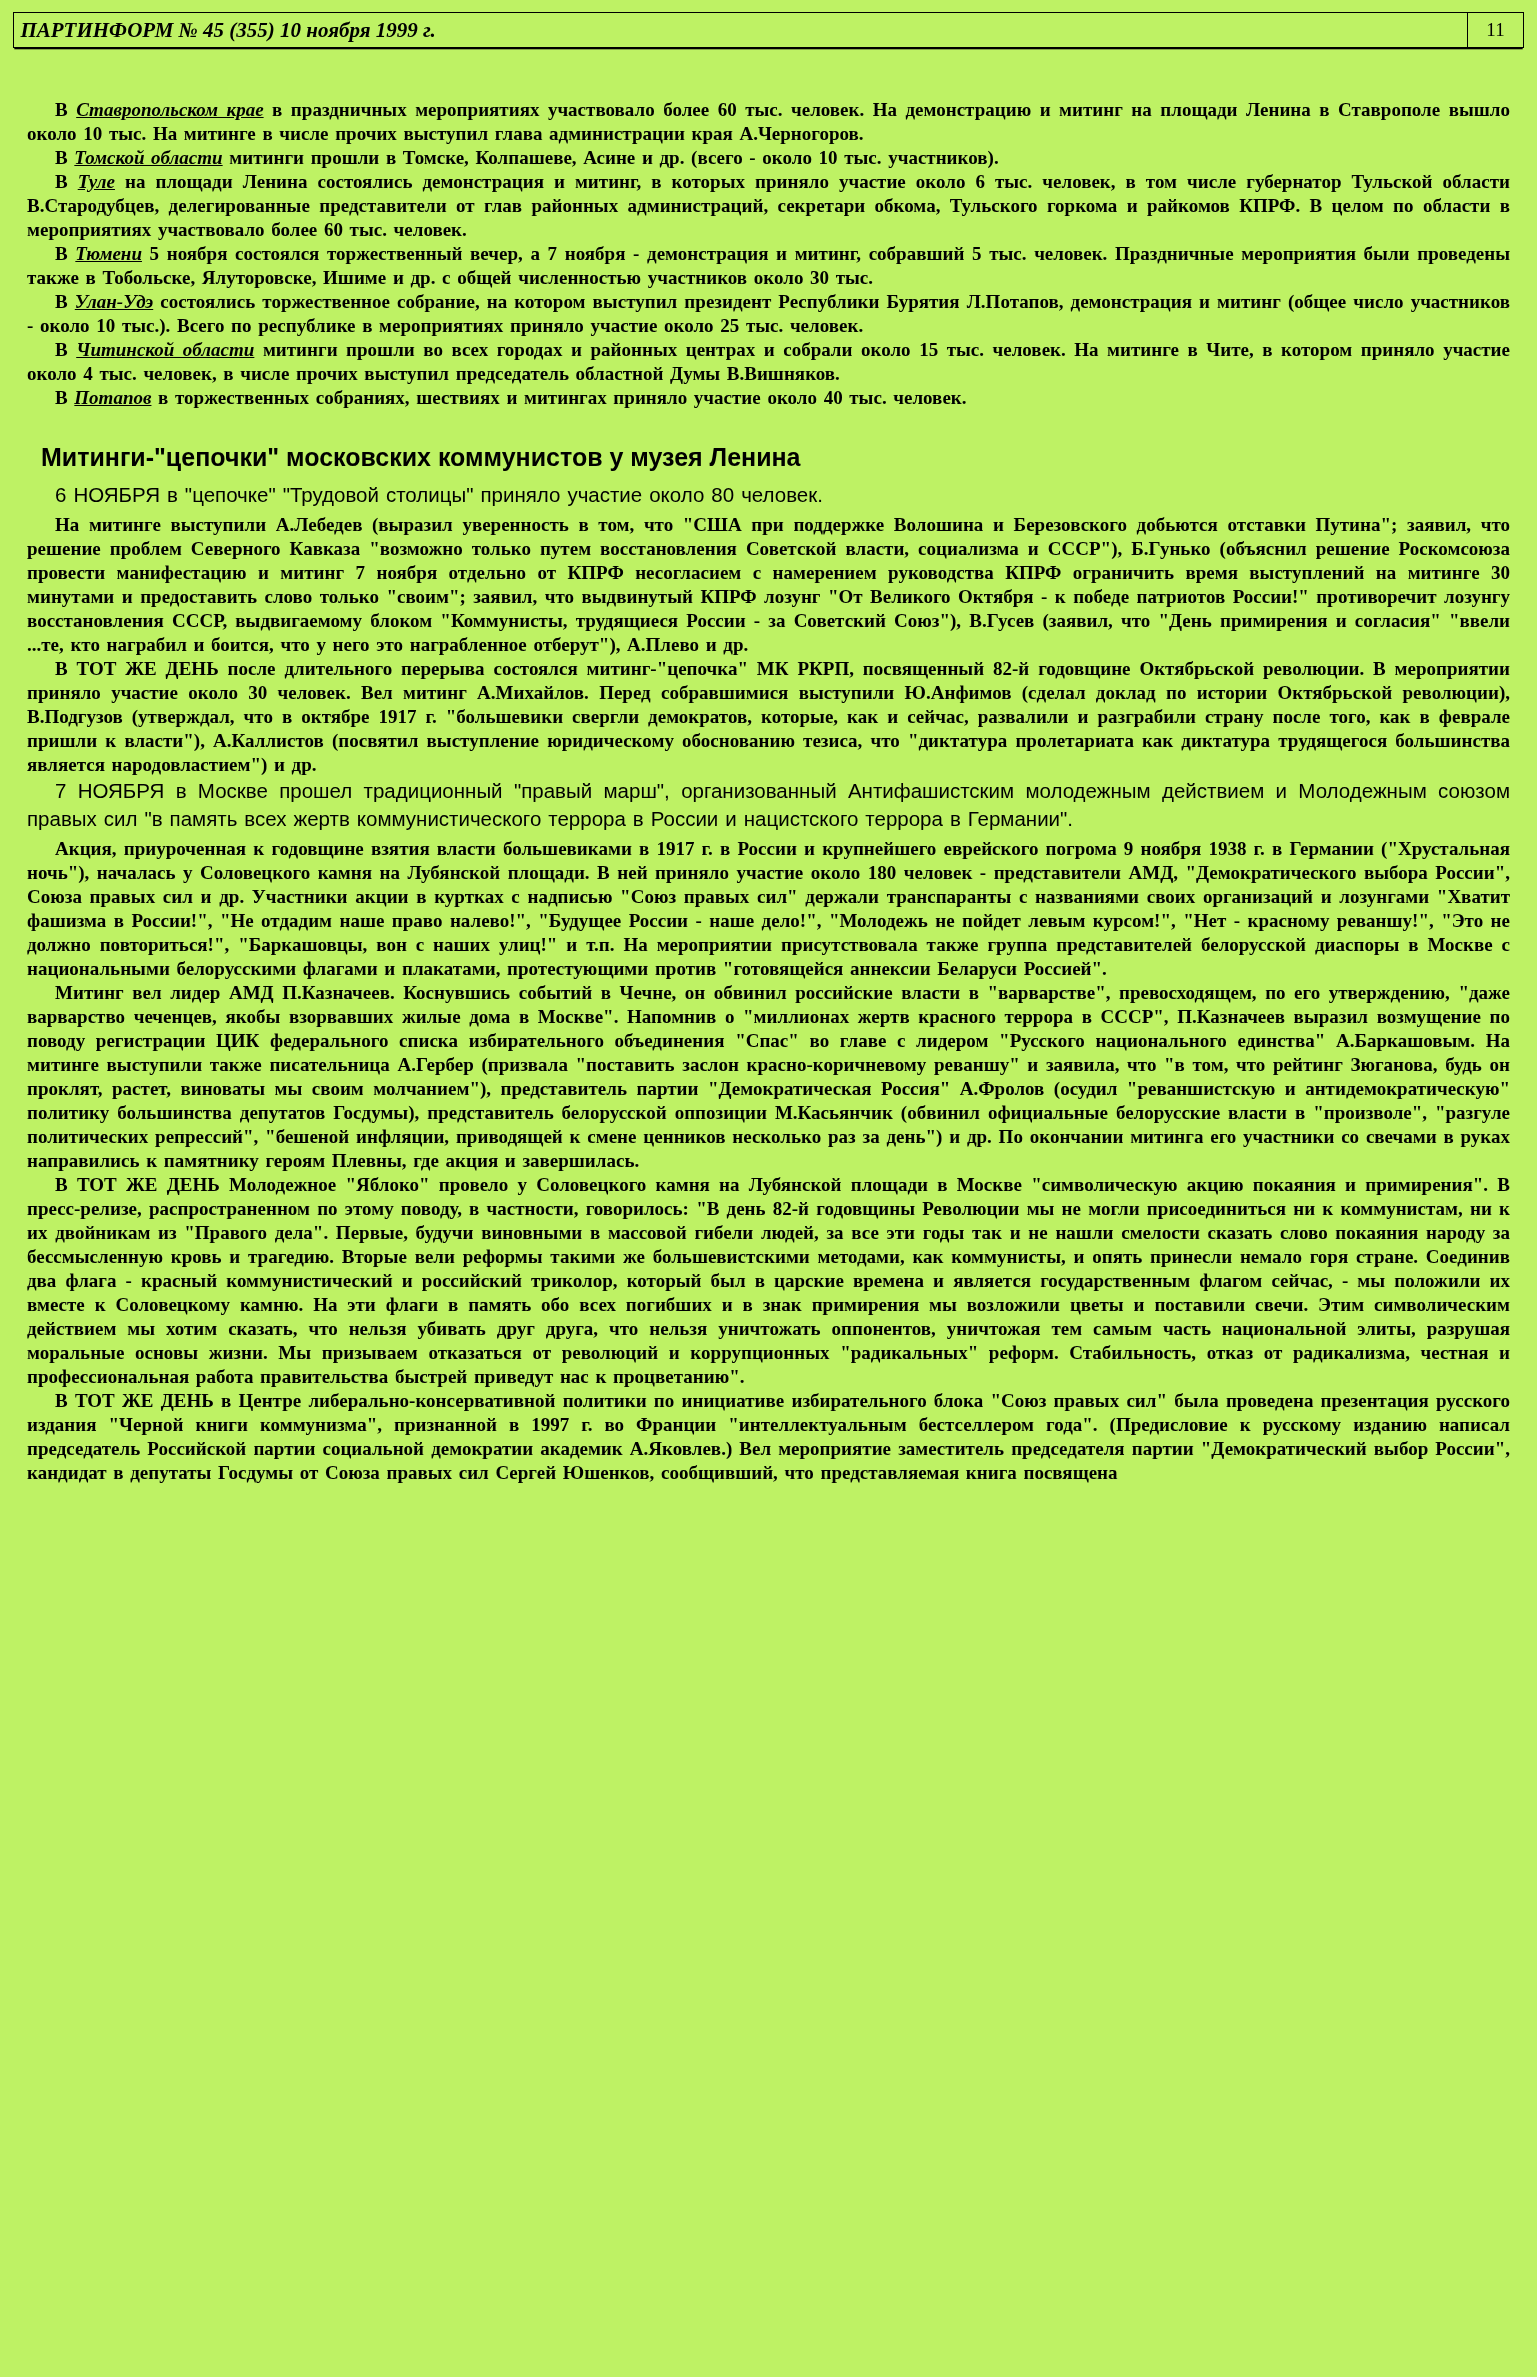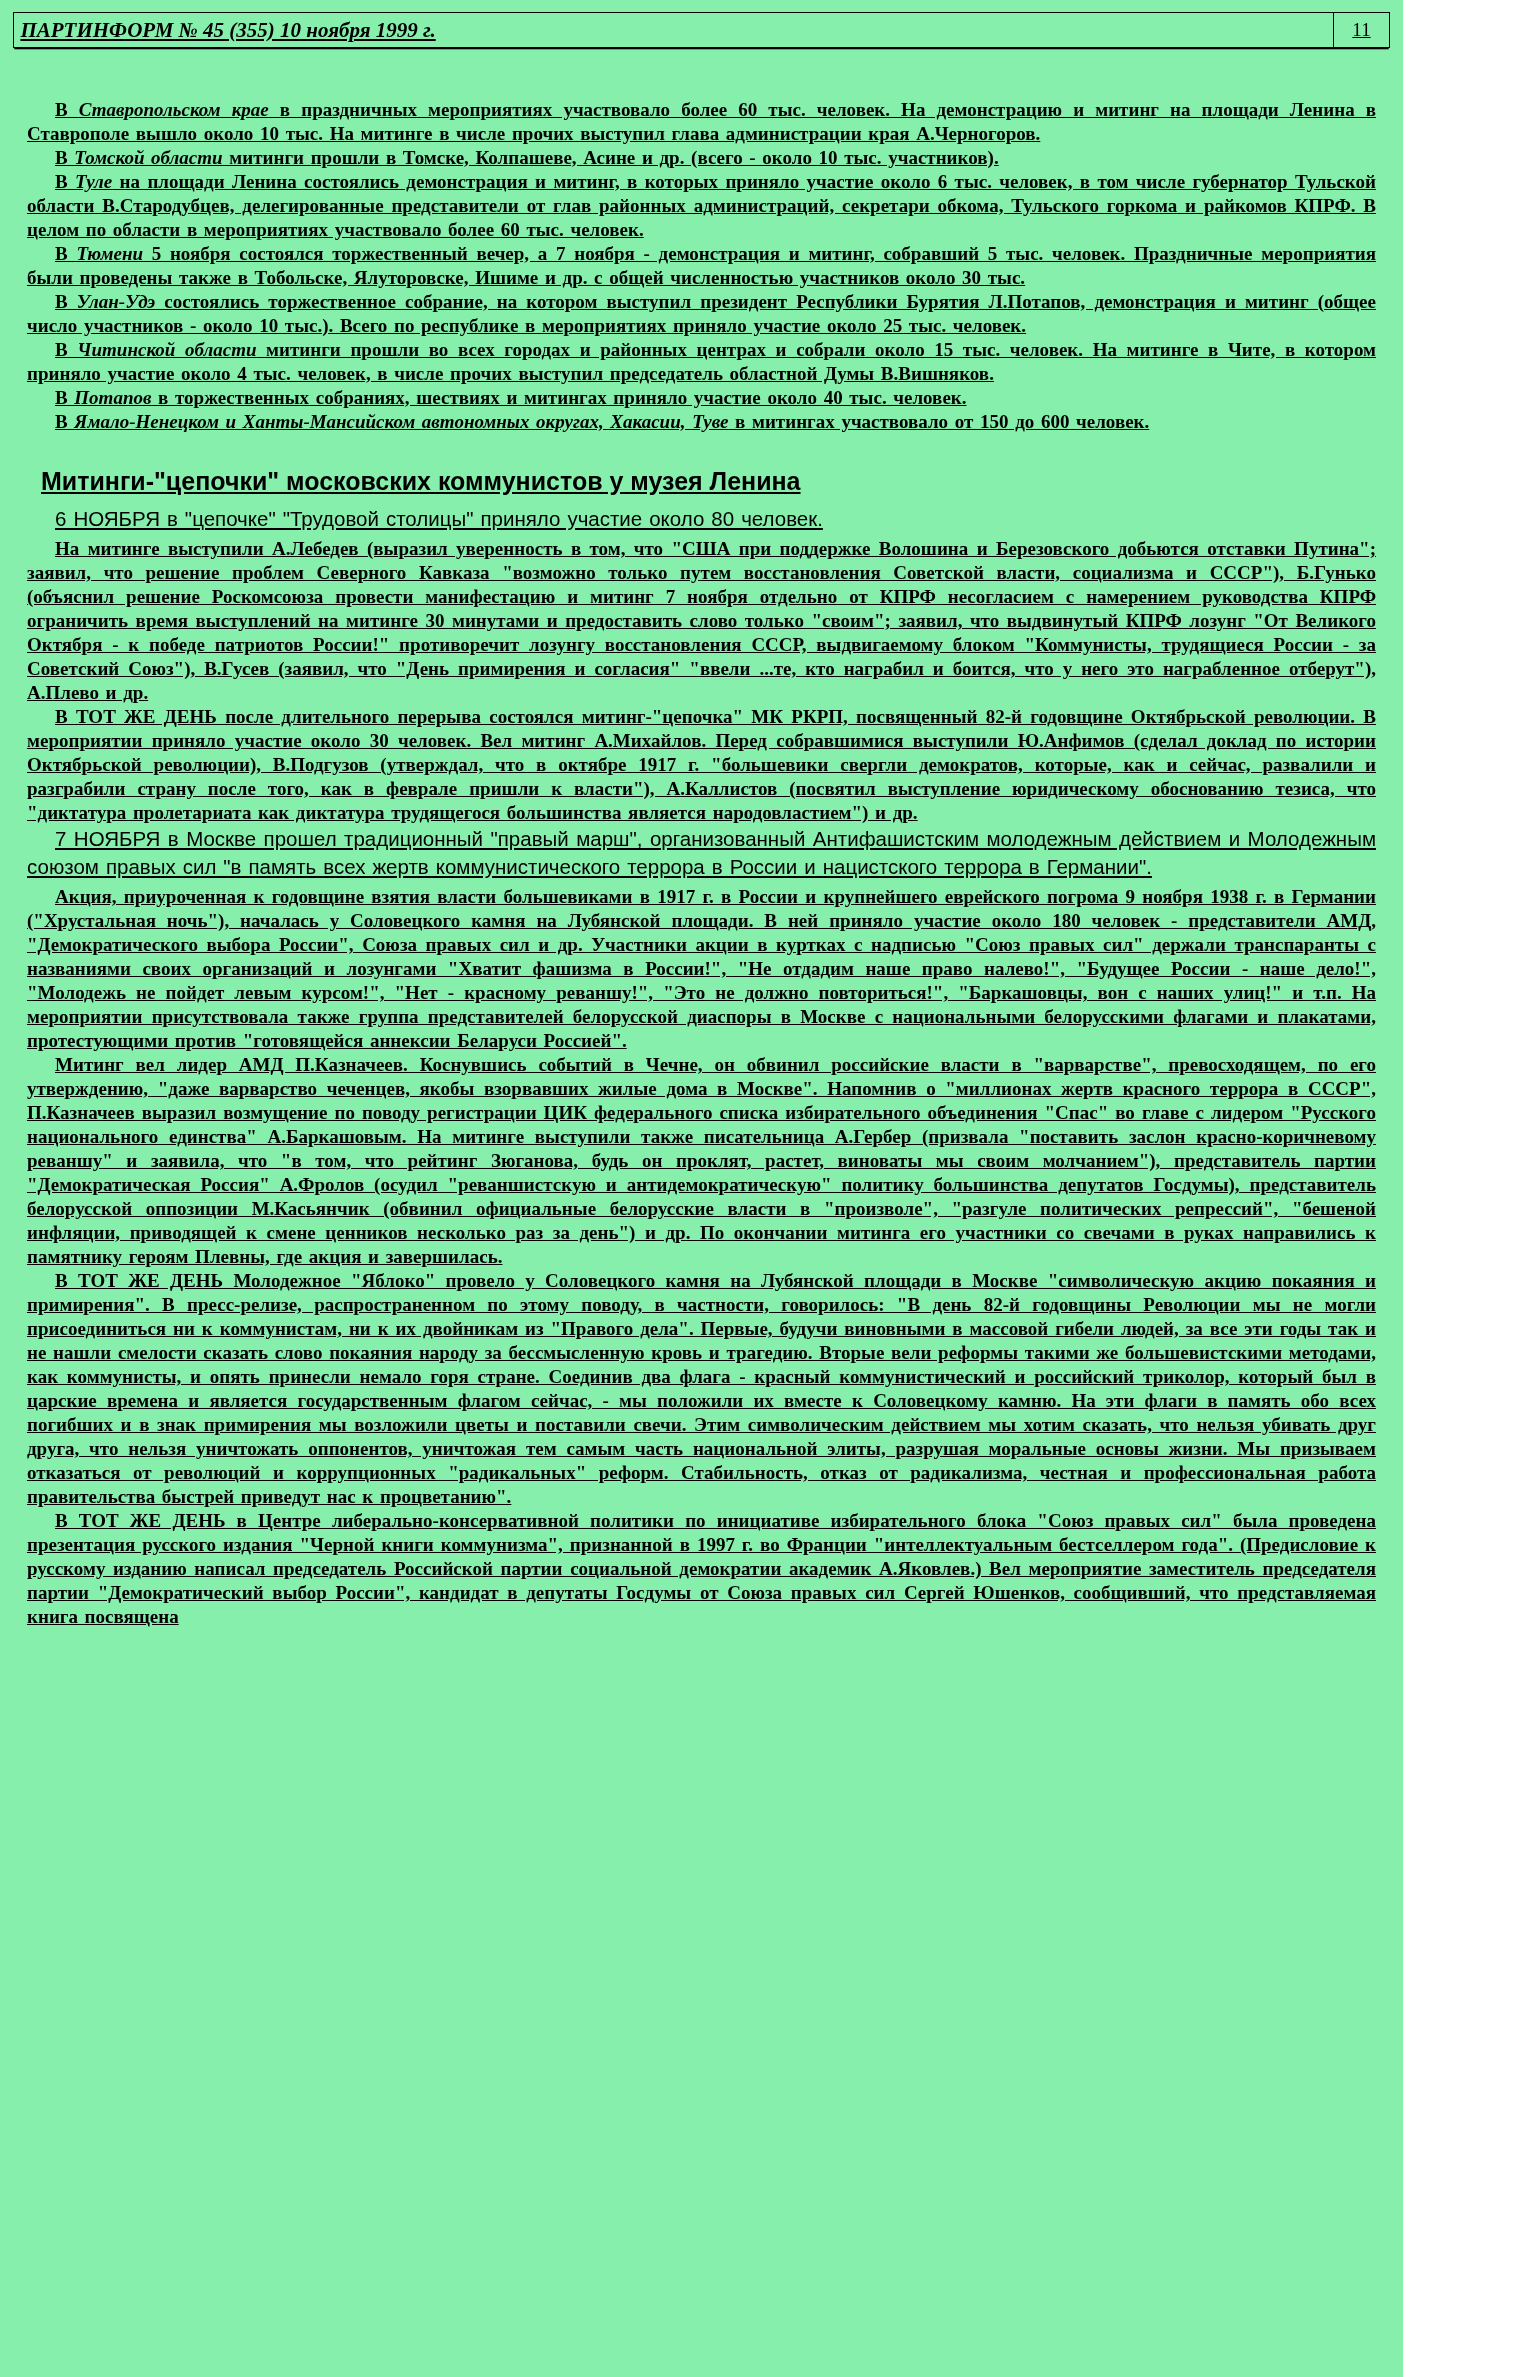--- a/index.html
+++ b/index.html
@@ -1,26 +1,25 @@
 <!DOCTYPE html>
 <html lang="ru" style="font-size:10.2px"><head>
 <meta charset="utf-8">
 <title>ПАРТИНФОРМ № 45 (355)</title>
 <style>
   * { margin:0; padding:0; box-sizing:border-box; }
   html, body { background:#ffffff; }
   body { width:1537px; }
   .page {
     position:relative;
-    width:1403px;
+    width:1537px;
     min-height:2377px;
-    background:#86efac;
+    background:#bef264;
     color:#000000;
     padding:11.5px 13px 38px 13px;
-    text-decoration:underline;
   }
   .header-box {
     display:flex;
     align-items:stretch;
     border:1.9px solid #000;
     box-shadow:0 2.6px 0 -1.3px #000; 
   }
   .header-title {
     flex:1;
     font-family:"Liberation Serif", serif;
@@ -97,21 +96,20 @@
 
     <p class="body"><span>В </span><span class="region">Тюмени</span><span> 5 ноября состоялся торжественный вечер, а 7 ноября - демонстрация и митинг, собравший 5 тыс. человек. Праздничные мероприятия были проведены также в Тобольске, Ялуторовске, Ишиме и др. с общей численностью участников около 30 тыс.</span></p>
 
     <p class="body"><span>В </span><span class="region">Улан-Удэ</span><span> состоялись торжественное собрание, на котором выступил президент Республики Бурятия Л.Потапов, демонстрация и митинг (общее число участников - около 10 тыс.). Всего по республике в мероприятиях приняло участие около 25 тыс. человек.</span></p>
 
 
     <p class="body"><span>В </span><span class="region">Читинской области</span><span> митинги прошли во всех городах и районных центрах и собрали около 15 тыс. человек. На митинге в Чите, в котором приняло участие около 4 тыс. человек, в числе прочих выступил председатель областной Думы В.Вишняков.</span></p>
 
     <p class="body"><span>В </span><span class="region">Потапов</span><span> в торжественных собраниях, шествиях и митингах приняло участие около 40 тыс. человек.</span></p>
 
-    <p class="body"><span>В </span><span class="region">Ямало-Ненецком и Ханты-Мансийском автономных округах, Хакасии, Туве</span><span> в митингах участвовало от 150 до 600 человек.</span></p>
 
     <h2 class="heading">Митинги-"цепочки" московских коммунистов у музея Ленина</h2>
     <p class="lead">6 НОЯБРЯ в "цепочке" "Трудовой столицы" приняло участие около 80 человек.</p>
     <p class="body">На митинге выступили А.Лебедев (выразил уверенность в том, что "США при поддержке Волошина и Березовского добьются отставки Путина"; заявил, что решение проблем Северного Кавказа "возможно только путем восстановления Советской власти, социализма и СССР"), Б.Гунько (объяснил решение Роскомсоюза провести манифестацию и митинг 7 ноября отдельно от КПРФ несогласием с намерением руководства КПРФ ограничить время выступлений на митинге 30 минутами и предоставить слово только "своим"; заявил, что выдвинутый КПРФ лозунг "От Великого Октября - к победе патриотов России!" противоречит лозунгу восстановления СССР, выдвигаемому блоком "Коммунисты, трудящиеся России - за Советский Союз"), В.Гусев (заявил, что "День примирения и согласия" "ввели ...те, кто награбил и боится, что у него это награбленное отберут"), А.Плево и др.</p>
     <p class="body">В ТОТ ЖЕ ДЕНЬ после длительного перерыва состоялся митинг-"цепочка" МК РКРП, посвященный 82-й годовщине Октябрьской революции. В мероприятии приняло участие около 30 человек. Вел митинг А.Михайлов. Перед собравшимися выступили Ю.Анфимов (сделал доклад по истории Октябрьской революции), В.Подгузов (утверждал, что в октябре 1917 г. "большевики свергли демократов, которые, как и сейчас, развалили и разграбили страну после того, как в феврале пришли к власти"), А.Каллистов (посвятил выступление юридическому обоснованию тезиса, что "диктатура пролетариата как диктатура трудящегося большинства является народовластием") и др.</p>
 
     <p class="lead">7 НОЯБРЯ в Москве прошел традиционный "правый марш", организованный Антифашистским молодежным действием и Молодежным союзом правых сил "в память всех жертв коммунистического террора в России и нацистского террора в Германии".</p>
     <p class="body">Акция, приуроченная к годовщине взятия власти большевиками в 1917 г. в России и крупнейшего еврейского погрома 9 ноября 1938 г. в Германии ("Хрустальная ночь"), началась у Соловецкого камня на Лубянской площади. В ней приняло участие около 180 человек - представители АМД, "Демократического выбора России", Союза правых сил и др. Участники акции в куртках с надписью "Союз правых сил" держали транспаранты с названиями своих организаций и лозунгами "Хватит фашизма в России!", "Не отдадим наше право налево!", "Будущее России - наше дело!", "Молодежь не пойдет левым курсом!", "Нет - красному реваншу!", "Это не должно повториться!", "Баркашовцы, вон с наших улиц!" и т.п. На мероприятии присутствовала также группа представителей белорусской диаспоры в Москве с национальными белорусскими флагами и плакатами, протестующими против "готовящейся аннексии Беларуси Россией".</p>
     <p class="body">Митинг вел лидер АМД П.Казначеев. Коснувшись событий в Чечне, он обвинил российские власти в "варварстве", превосходящем, по его утверждению, "даже варварство чеченцев, якобы взорвавших жилые дома в Москве". Напомнив о "миллионах жертв красного террора в СССР", П.Казначеев выразил возмущение по поводу регистрации ЦИК федерального списка избирательного объединения "Спас" во главе с лидером "Русского национального единства" А.Баркашовым. На митинге выступили также писательница А.Гербер (призвала "поставить заслон красно-коричневому реваншу" и заявила, что "в том, что рейтинг Зюганова, будь он проклят, растет, виноваты мы своим молчанием"), представитель партии "Демократическая Россия" А.Фролов (осудил "реваншистскую и антидемократическую" политику большинства депутатов Госдумы), представитель белорусской оппозиции М.Касьянчик (обвинил официальные белорусские власти в "произволе", "разгуле политических репрессий", "бешеной инфляции, приводящей к смене ценников несколько раз за день") и др. По окончании митинга его участники со свечами в руках направились к памятнику героям Плевны, где акция и завершилась.</p>
     <p class="body">В ТОТ ЖЕ ДЕНЬ Молодежное "Яблоко" провело у Соловецкого камня на Лубянской площади в Москве "символическую акцию покаяния и примирения". В пресс-релизе, распространенном по этому поводу, в частности, говорилось: "В день 82-й годовщины Революции мы не могли присоединиться ни к коммунистам, ни к их двойникам из "Правого дела". Первые, будучи виновными в массовой гибели людей, за все эти годы так и не нашли смелости сказать слово покаяния народу за бессмысленную кровь и трагедию. Вторые вели реформы такими же большевистскими методами, как коммунисты, и опять принесли немало горя стране. Соединив два флага - красный коммунистический и российский триколор, который был в царские времена и является государственным флагом сейчас, - мы положили их вместе к Соловецкому камню. На эти флаги в память обо всех погибших и в знак примирения мы возложили цветы и поставили свечи. Этим символическим действием мы хотим сказать, что нельзя убивать друг друга, что нельзя уничтожать оппонентов, уничтожая тем самым часть национальной элиты, разрушая моральные основы жизни. Мы призываем отказаться от революций и коррупционных "радикальных" реформ. Стабильность, отказ от радикализма, честная и профессиональная работа правительства быстрей приведут нас к процветанию".</p>

